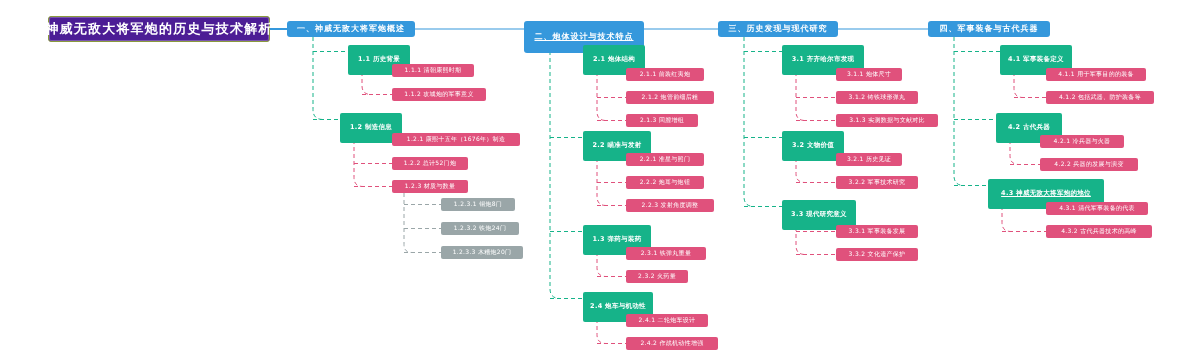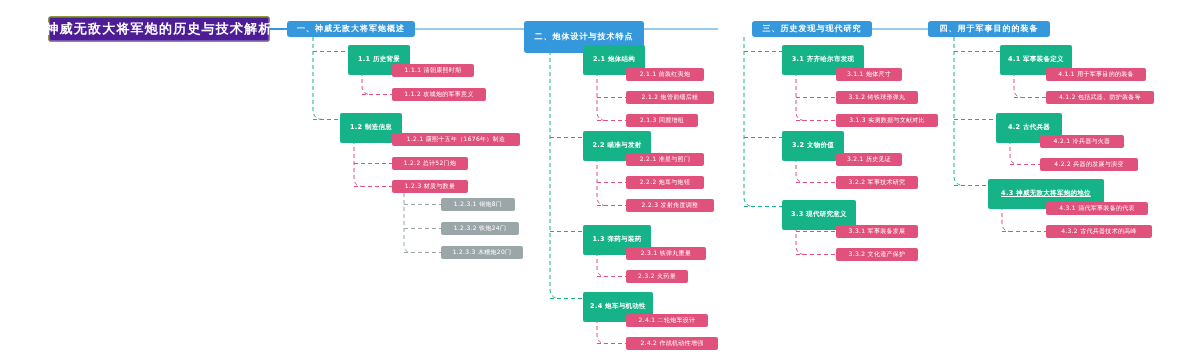--- a/index.html
+++ b/index.html
@@ -149,47 +149,47 @@
       <div class="node lvl2" style="left: 348px; top: 45px; width: 62px; height: 13px;">1.1 历史背景</div>
       <div class="node lvl3" style="left: 392px; top: 64px; width: 82px; height: 13px;">1.1.1 清朝康熙时期</div>
       <div class="node lvl3" style="left: 392px; top: 88px; width: 94px; height: 13px;">1.1.2 攻城炮的军事意义</div>
       <div class="node lvl2" style="left: 340px; top: 113px; width: 62px; height: 17px;">1.2 制造信息</div>
       <div class="node lvl3" style="left: 392px; top: 133px; width: 128px; height: 13px;">1.2.1 康熙十五年（1676年）制造</div>
       <div class="node lvl3" style="left: 392px; top: 157px; width: 76px; height: 13px;">1.2.2 总计52门炮</div>
       <div class="node lvl3" style="left: 392px; top: 180px; width: 76px; height: 13px;">1.2.3 材质与数量</div>
       <div class="node lvl4" style="left: 441px; top: 198px; width: 74px; height: 13px;">1.2.3.1 铜炮8门</div>
       <div class="node lvl4" style="left: 441px; top: 222px; width: 78px; height: 13px;">1.2.3.2 铁炮24门</div>
       <div class="node lvl4" style="left: 441px; top: 246px; width: 82px; height: 13px;">1.2.3.3 木糟炮20门</div>
-      <div class="node lvl1" style="left: 524px; top: 21px; width: 120px; height: 32px;">二、炮体设计与技术特点</div>
+      <div class="node lvl1" style="left: 524px; top: 21px; width: 120px; height: 32px; text-decoration: underline;">二、炮体设计与技术特点</div>
       <div class="node lvl2" style="left: 583px; top: 45px; width: 62px; height: 13px; text-align: right;">2.1 炮体结构</div>
       <div class="node lvl3" style="left: 626px; top: 68px; width: 78px; height: 13px;">2.1.1 前装红夷炮</div>
       <div class="node lvl3" style="left: 626px; top: 91px; width: 88px; height: 13px;">2.1.2 炮管前细后粗</div>
       <div class="node lvl3" style="left: 626px; top: 114px; width: 72px; height: 13px;">2.1.3 回膛增组</div>
       <div class="node lvl2" style="left: 583px; top: 131px; width: 68px; height: 13px;">2.2 瞄准与发射</div>
       <div class="node lvl3" style="left: 626px; top: 153px; width: 78px; height: 13px;">2.2.1 准星与照门</div>
       <div class="node lvl3" style="left: 626px; top: 176px; width: 78px; height: 13px;">2.2.2 炮耳与炮钮</div>
       <div class="node lvl3" style="left: 626px; top: 199px; width: 88px; height: 13px;">2.2.3 发射角度调整</div>
       <div class="node lvl2" style="left: 583px; top: 225px; width: 68px; height: 13px;">1.3 弹药与装药</div>
       <div class="node lvl3" style="left: 626px; top: 247px; width: 80px; height: 13px;">2.3.1 铁弹丸重量</div>
       <div class="node lvl3" style="left: 626px; top: 270px; width: 62px; height: 13px;">2.3.2 火药量</div>
       <div class="node lvl2" style="left: 583px; top: 292px; width: 70px; height: 13px;">2.4 炮车与机动性</div>
       <div class="node lvl3" style="left: 626px; top: 314px; width: 82px; height: 13px;">2.4.1 二轮炮车设计</div>
       <div class="node lvl3" style="left: 626px; top: 337px; width: 92px; height: 13px;">2.4.2 作战机动性增强</div>
-      <div class="node lvl1" style="left: 752px; top: 21px; width: 120px; height: 16px;">三、历史发现与现代研究</div>
+      <div class="node lvl1" style="left: 718px; top: 21px; width: 120px; height: 16px;">三、历史发现与现代研究</div>
       <div class="node lvl2" style="left: 782px; top: 45px; width: 82px; height: 13px;">3.1 齐齐哈尔市发现</div>
       <div class="node lvl3" style="left: 836px; top: 68px; width: 66px; height: 13px;">3.1.1 炮体尺寸</div>
       <div class="node lvl3" style="left: 836px; top: 91px; width: 82px; height: 13px;">3.1.2 铸铁球形弹丸</div>
       <div class="node lvl3" style="left: 836px; top: 114px; width: 102px; height: 13px;">3.1.3 实测数据与文献对比</div>
       <div class="node lvl2" style="left: 782px; top: 131px; width: 62px; height: 13px;">3.2 文物价值</div>
       <div class="node lvl3" style="left: 836px; top: 153px; width: 66px; height: 13px;">3.2.1 历史见证</div>
       <div class="node lvl3" style="left: 836px; top: 176px; width: 82px; height: 13px;">3.2.2 军事技术研究</div>
       <div class="node lvl2" style="left: 782px; top: 200px; width: 74px; height: 13px;">3.3 现代研究意义</div>
       <div class="node lvl3" style="left: 836px; top: 225px; width: 82px; height: 13px;">3.3.1 军事装备发展</div>
       <div class="node lvl3" style="left: 836px; top: 248px; width: 82px; height: 13px;">3.3.2 文化遗产保护</div>
-      <div class="node lvl1" style="left: 928px; top: 21px; width: 122px; height: 16px;">四、用于军事目的的装备</div>
+      <div class="node lvl1" style="left: 928px; top: 21px; width: 122px; height: 16px;">四、军事装备与古代兵器</div>
       <div class="node lvl2" style="left: 1000px; top: 45px; width: 72px; height: 13px; text-align: right;">4.1 军事装备定义</div>
       <div class="node lvl3" style="left: 1046px; top: 68px; width: 100px; height: 13px;">4.1.1 用于军事目的的装备</div>
       <div class="node lvl3" style="left: 1046px; top: 91px; width: 108px; height: 13px;">4.1.2 包括武器、防护装备等</div>
       <div class="node lvl2" style="left: 996px; top: 113px; width: 66px; height: 13px;">4.2 古代兵器</div>
       <div class="node lvl3" style="left: 1040px; top: 135px; width: 84px; height: 13px;">4.2.1 冷兵器与火器</div>
       <div class="node lvl3" style="left: 1040px; top: 158px; width: 98px; height: 13px;">4.2.2 兵器的发展与演变</div>
       <div class="node lvl2" style="left: 988px; top: 179px; width: 116px; height: 13px; text-decoration: underline;">4.3 神威无敌大将军炮的地位</div>
       <div class="node lvl3" style="left: 1046px; top: 202px; width: 102px; height: 13px;">4.3.1 清代军事装备的代表</div>
       <div class="node lvl3" style="left: 1046px; top: 225px; width: 106px; height: 13px;">4.3.2 古代兵器技术的高峰</div>
     </div>

